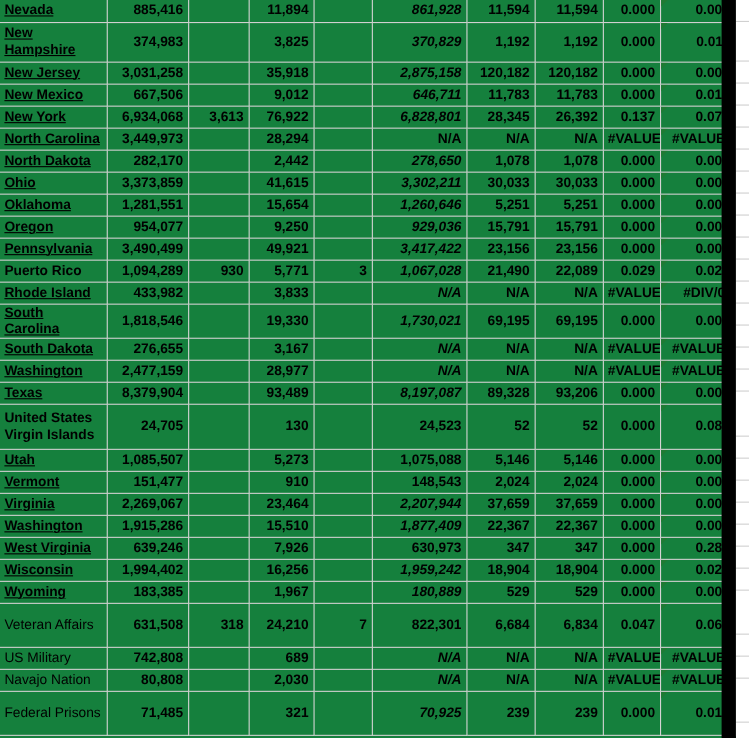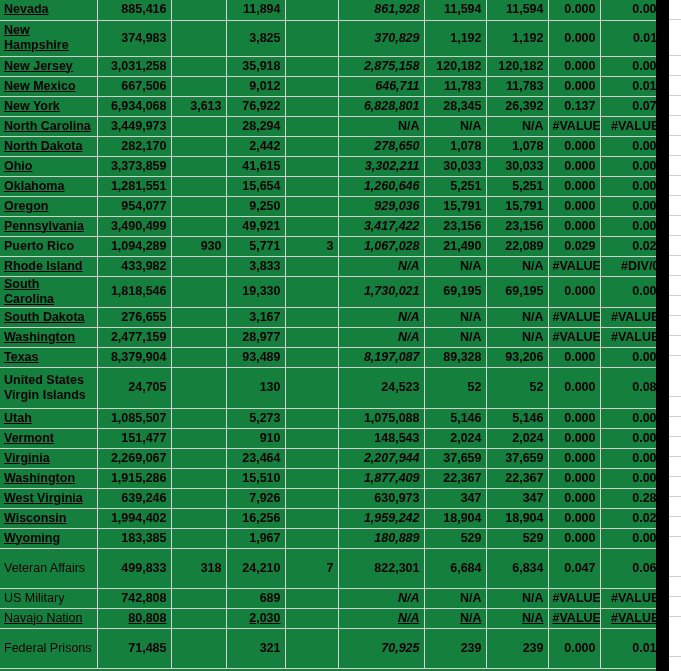--- a/index.html
+++ b/index.html
@@ -453,21 +453,21 @@
           <td class="num"></td>
           <td class="num ital">180,889</td>
           <td class="num">529</td>
           <td class="num">529</td>
           <td class="num">0.000</td>
           <td class="num flag">0.000</td>
           <td></td>
         </tr>
         <tr style="height: 40px;">
           <td class="name"><span class="plaintxt">Veteran Affairs</span></td>
-          <td class="num">499,833</td>
+          <td class="num">631,508</td>
           <td class="num">318</td>
           <td class="num">24,210</td>
           <td class="num">7</td>
           <td class="num">822,301</td>
           <td class="num">6,684</td>
           <td class="num">6,834</td>
           <td class="num">0.047</td>
           <td class="num flag">0.062</td>
           <td></td>
         </tr>
@@ -477,21 +477,21 @@
           <td class="num"></td>
           <td class="num">689</td>
           <td class="num"></td>
           <td class="num ital">N/A</td>
           <td class="num">N/A</td>
           <td class="num">N/A</td>
           <td class="num">#VALUE!</td>
           <td class="num flag">#VALUE!</td>
           <td></td>
         </tr>
-        <tr style="height: 20px; text-decoration: underline;">
+        <tr style="height: 20px;">
           <td class="name"><span class="plaintxt">Navajo Nation</span></td>
           <td class="num">80,808</td>
           <td class="num"></td>
           <td class="num">2,030</td>
           <td class="num"></td>
           <td class="num ital">N/A</td>
           <td class="num">N/A</td>
           <td class="num">N/A</td>
           <td class="num">#VALUE!</td>
           <td class="num flag">#VALUE!</td>

